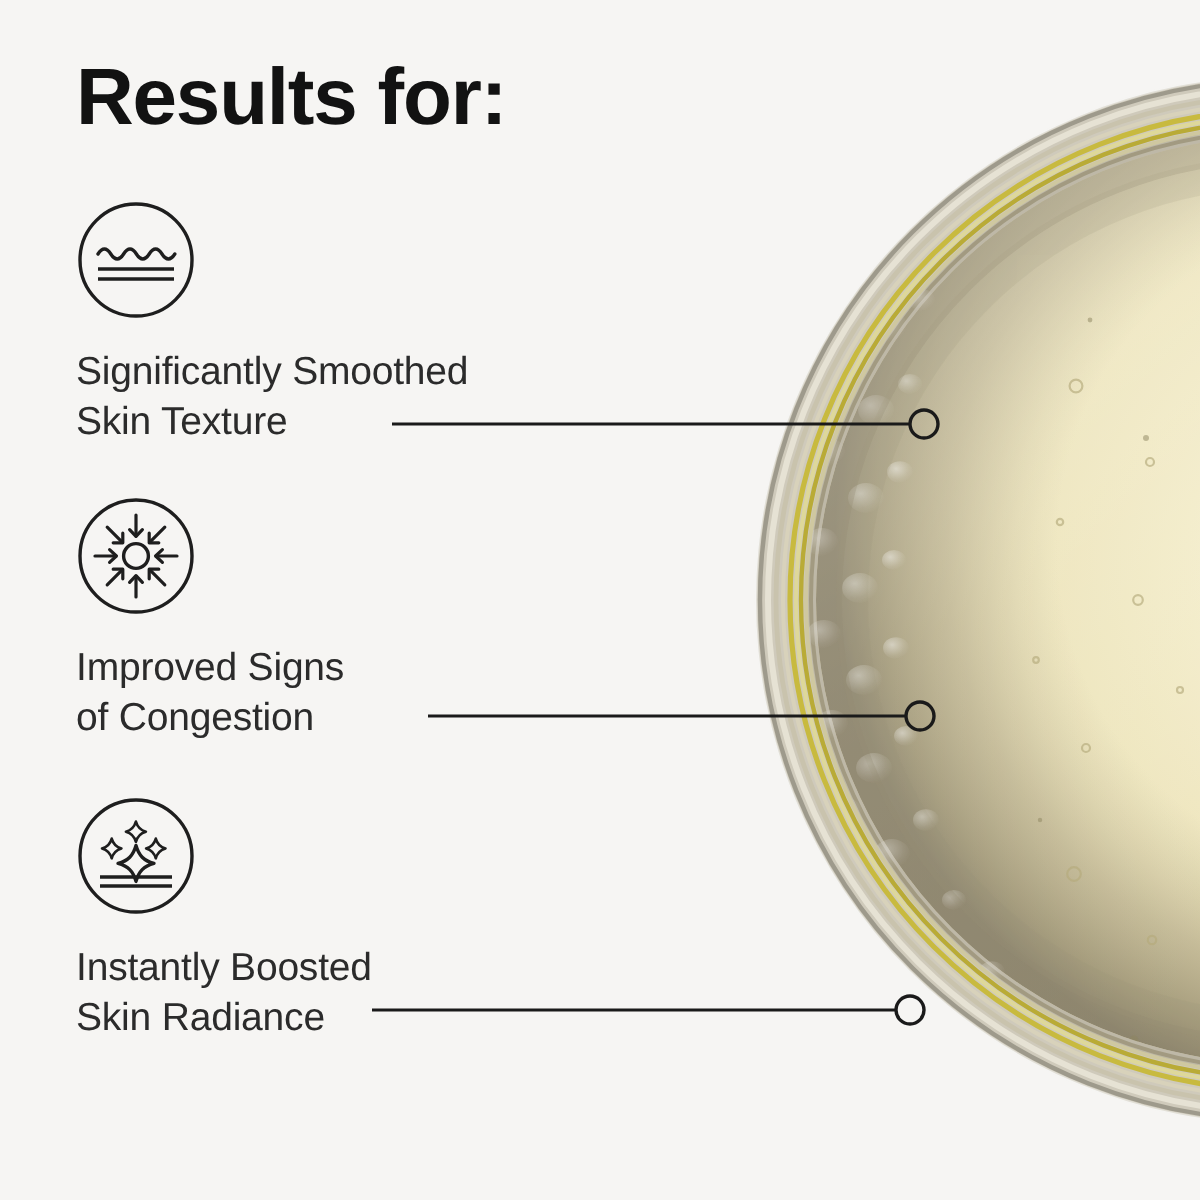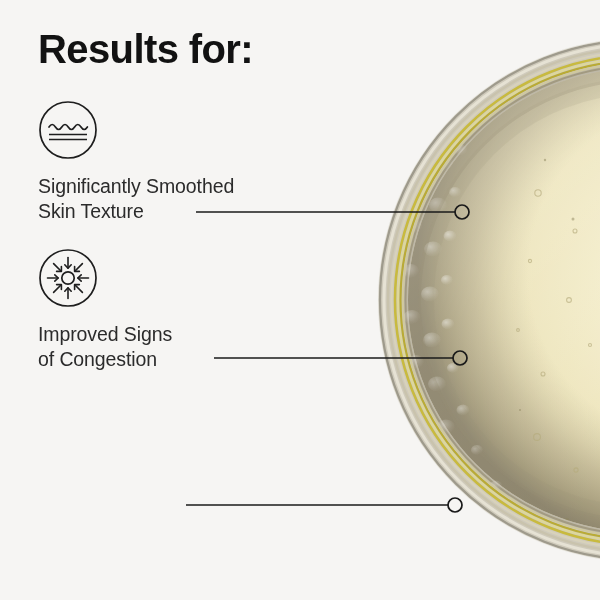--- a/index.html
+++ b/index.html
@@ -226,20 +226,45 @@
 
           <line x1="44.4" y1="44.4" x2="36.8" y2="36.8"></line>
           <polyline points="41.4,36.6 36.6,36.6 36.6,41.4"></polyline>
         </g>
       </svg>
     </div>
     <div class="label">Improved Signs
 of Congestion</div>
   </div>
 
+  <div class="benefit" id="benefit-2">
+    <div class="icon-wrap">
+      <svg viewBox="0 0 60 60" width="60" height="60" aria-hidden="true">
+        <circle cx="30" cy="30" r="28" fill="none" stroke="#1e1e1e" stroke-width="1.7"></circle>
+        <g fill="none" stroke="#1e1e1e" stroke-width="1.7" stroke-linejoin="round">
+
+          <path d="M30 11.5 C31 15.2 32.8 17 36.4 18 C32.8 19 31 20.8 30 24.5
+                   C29 20.8 27.2 19 23.6 18 C27.2 17 29 15.2 30 11.5 Z" transform="translate(0,-0.5) scale(0.78) translate(8.4,5.5)"></path>
+
+          <path d="M30 11.5 C31 15.2 32.8 17 36.4 18 C32.8 19 31 20.8 30 24.5
+                   C29 20.8 27.2 19 23.6 18 C27.2 17 29 15.2 30 11.5 Z" transform="scale(0.76) translate(-6.5,16.5)"></path>
+
+          <path d="M30 11.5 C31 15.2 32.8 17 36.4 18 C32.8 19 31 20.8 30 24.5
+                   C29 20.8 27.2 19 23.6 18 C27.2 17 29 15.2 30 11.5 Z" transform="scale(0.76) translate(22.5,16.5)"></path>
+
+          <path d="M30 11.5 C31.4 16.6 33.9 19.1 39 20.5 C33.9 21.9 31.4 24.4 30 29.5
+                   C28.6 24.4 26.1 21.9 21 20.5 C26.1 19.1 28.6 16.6 30 11.5 Z" transform="translate(0,13.2)"></path>
+        </g>
+        <line x1="12" y1="40.5" x2="48" y2="40.5" stroke="#1e1e1e" stroke-width="1.7"></line>
+        <line x1="12" y1="45" x2="48" y2="45" stroke="#1e1e1e" stroke-width="1.7"></line>
+      </svg>
+    </div>
+    <div class="label">Instantly Boosted
+Skin Radiance</div>
+  </div>
 
   <svg class="leaders" viewBox="0 0 600 600" aria-hidden="true">
     <g id="leader-group" stroke="#1a1a1a" stroke-width="1.5" fill="none">
         <line x1="196" y1="212" x2="455" y2="212"></line>
         <circle cx="462" cy="212" r="7" fill="none" stroke="#1a1a1a" stroke-width="1.7"></circle>
         <line x1="214" y1="358" x2="453" y2="358"></line>
         <circle cx="460" cy="358" r="7" fill="none" stroke="#1a1a1a" stroke-width="1.7"></circle>
         <line x1="186" y1="505" x2="448" y2="505"></line>
         <circle cx="455" cy="505" r="7" fill="none" stroke="#1a1a1a" stroke-width="1.7"></circle>
       </g>

